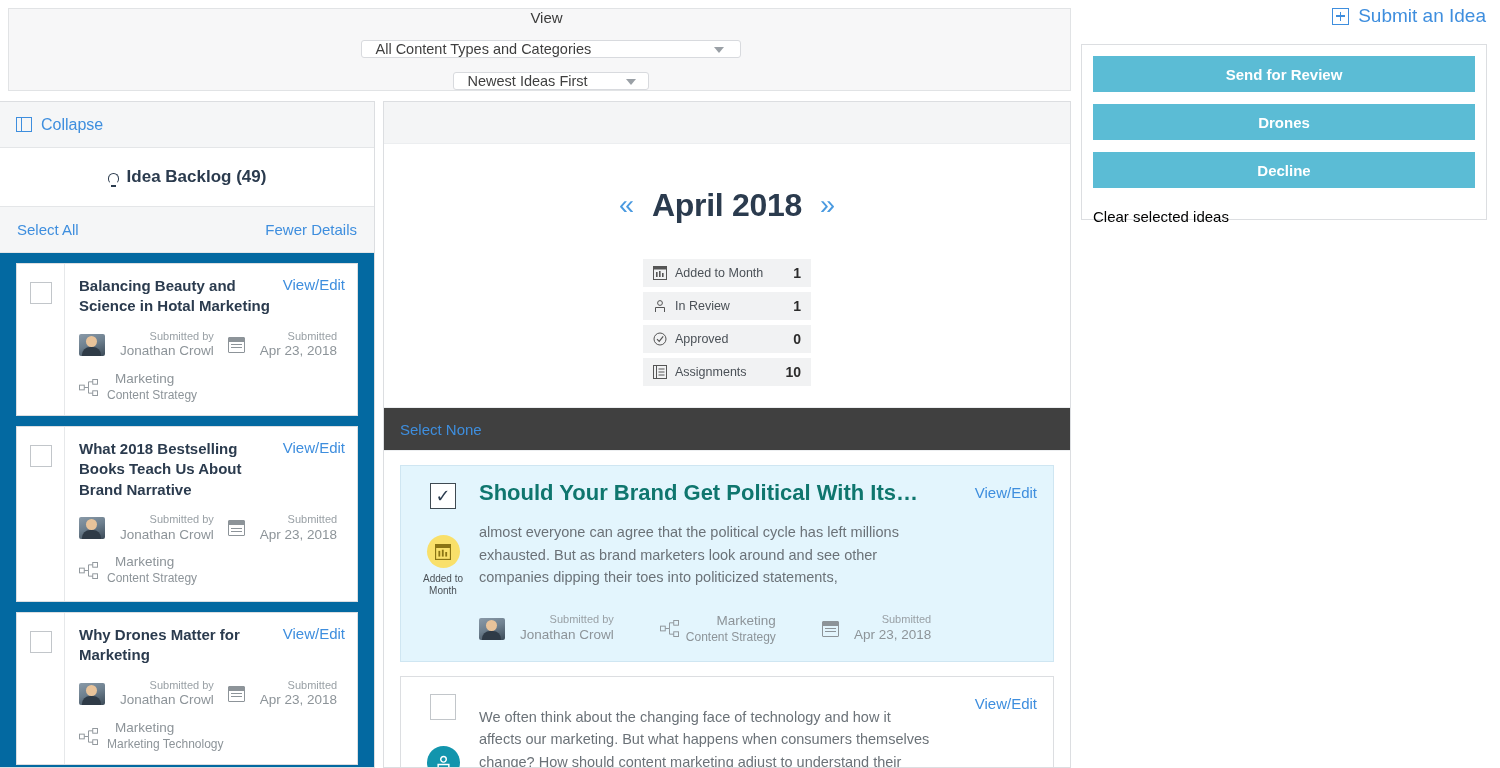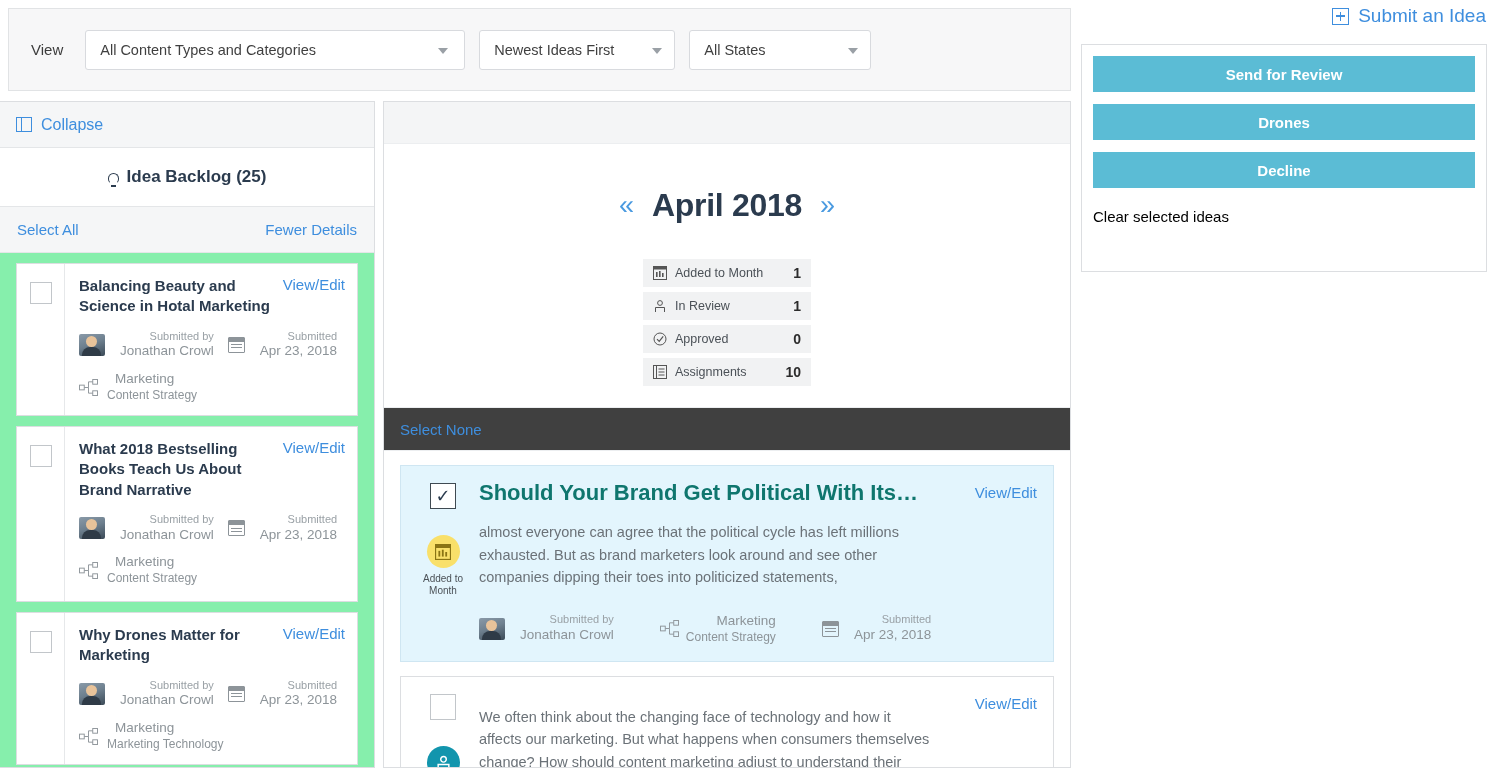--- a/index.html
+++ b/index.html
@@ -8,21 +8,21 @@
     background: #ffffff;
     font-family: "Liberation Sans", sans-serif;
     overflow: hidden;
   }
   body { position: relative; }
 
   
   #filter-bar {
     position: absolute; left: 8px; top: 8px; width: 1063px; height: 83px;
     background: #f7f7f8; border: 1px solid #e1e3e5;
-    display: flex; align-items: center; padding-left: 22px; gap: 14px;
+    display: flex; align-items: center; padding-left: 22px; gap: 14px; flex-direction: column;
   }
   .view-label { font-size: 15px; color: #3c3c3c; margin-right: 8px; }
   .select-box {
     background: #fff; border: 1px solid #d8dade; border-radius: 3px;
     height: 40px; display: flex; align-items: center; position: relative;
     padding: 0 34px 0 14px; font-size: 14.5px; color: #3f3f3f;
   }
   .select-box .caret {
     position: absolute; right: 12px; top: 50%; width: 0; height: 0;
     margin-top: -2px;
@@ -45,39 +45,39 @@
     position: relative; display: inline-block;
   }
   .plus-box::before, .plus-box::after {
     content: ""; position: absolute; background: #3e8ede;
   }
   .plus-box::before { left: 3px; right: 3px; top: 6.5px; height: 1.6px; }
   .plus-box::after { top: 3px; bottom: 3px; left: 6.5px; width: 1.6px; }
 
   
   #action-panel {
-    position: absolute; left: 1081px; top: 44px; width: 406px; height: 228px;
+    position: absolute; left: 1081px; top: 44px; width: 406px; height: 176px;
     background: #fff; border: 1px solid #dcdee1;
     padding: 11px 11px 0 11px;
   }
   .action-btn {
     display: block; width: 100%; height: 36px; margin-bottom: 12px;
     background: #5bbcd5; color: #fff; border: none;
     font-family: "Liberation Sans", sans-serif;
     font-size: 15px; font-weight: bold; cursor: pointer;
   }
   #clear-selected {
     display: block; text-align: left; color: #000000;
     font-size: 15px; margin-top: 20px; cursor: pointer;
   }
 
   
   #sidebar {
     position: absolute; left: 0px; top: 101px; width: 375px; height: 667px;
-    background: #86efac; border: 1px solid #dcdee1; border-left: none;
+    background: #0369a1; border: 1px solid #dcdee1; border-left: none;
     overflow: hidden;
   }
   #collapse-bar {
     height: 46px; background: #f5f6f7; border-bottom: 1px solid #e4e6e8;
     display: flex; align-items: center; padding-left: 16px; gap: 9px;
     color: #3e8ede; font-size: 16px; cursor: pointer;
   }
   .panel-icon {
     width: 16px; height: 15px; border: 1.6px solid #3e8ede; position: relative;
   }
@@ -272,21 +272,21 @@
 
 <div id="sidebar">
 
   <div id="collapse-bar">
     <span class="panel-icon"></span>
     <span>Collapse</span>
   </div>
 
   <div id="backlog-head">
     <span class="bulb-icon"></span>
-    <span>Idea Backlog (25)</span>
+    <span>Idea Backlog (49)</span>
   </div>
 
   <div id="select-bar">
     <span>Select All</span>
     <span>Fewer Details</span>
   </div>
 
   <div class="side-card">
     <div class="side-card-check">
       <span class="chk"></span>

